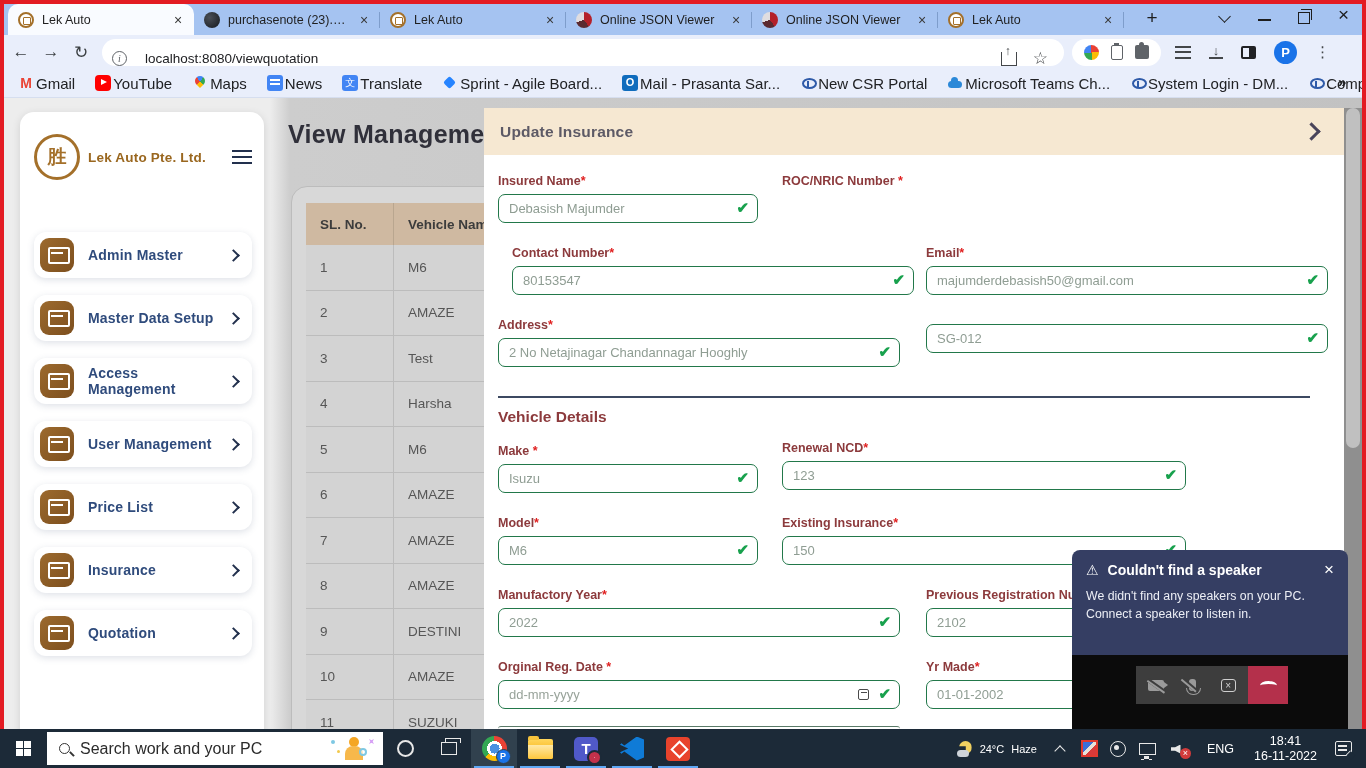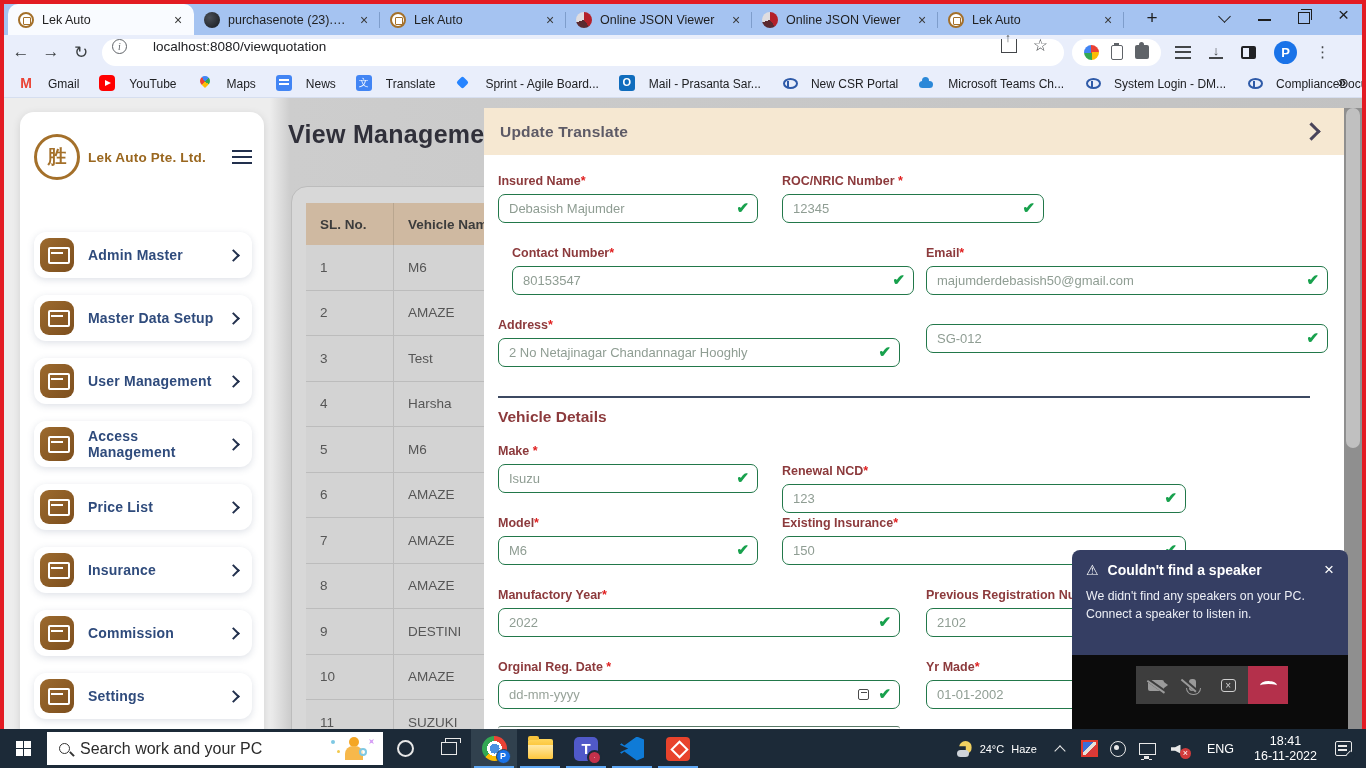--- a/index.html
+++ b/index.html
@@ -31,21 +31,21 @@
   .wc{width:14px;height:14px;position:relative;cursor:pointer}
   .wc-chevron::before{content:"";position:absolute;left:2px;top:3px;width:8px;height:8px;border-right:1.6px solid #1d1d1d;border-bottom:1.6px solid #1d1d1d;transform:rotate(45deg)}
   .wc-min::before{content:"";position:absolute;left:0;top:10px;width:13px;height:1.8px;background:#1d1d1d}
   .wc-max::before{content:"";position:absolute;left:0;top:3px;width:10px;height:10px;border:1.6px solid #1d1d1d}
   .wc-max::after{content:"";position:absolute;left:3px;top:0;width:10px;height:10px;border-top:1.6px solid #1d1d1d;border-right:1.6px solid #1d1d1d}
   .wc-close{font-size:19px;color:#1d1d1d;line-height:12px}
   .wc-close::before{content:"×"}
 
   .toolbar{left:0;top:35px;width:1366px;height:34px;background:#e9eefb;display:flex;align-items:center;z-index:10}
   .navbtn{width:30px;height:30px;display:flex;align-items:center;justify-content:center;font-size:17px;color:#3c4043;cursor:pointer}
-  .omnibox{position:relative;margin-left:6px;width:962px;height:27px;background:#fff;border-radius:14px;display:flex;align-items:flex-start;padding:0 10px;gap:26px}
+  .omnibox{position:relative;margin-left:6px;width:962px;height:27px;background:#fff;border-radius:14px;display:flex;align-items:flex-end;padding:0 10px;gap:18px}
   .info-ic{width:15px;height:15px;border:1.4px solid #5f6368;border-radius:50%;color:#5f6368;font-size:10px;display:flex;align-items:center;justify-content:center;font-style:italic;font-family:"Liberation Serif",serif}
   .info-ic::before{content:"i"}
   .url{font-size:13.5px;color:#202124;flex:1}
   .ob-right{display:flex;align-items:center;gap:16px;padding-right:6px}
   .share-ic{width:16px;height:14px;border:1.5px solid #434649;border-top:none;position:relative}
   .share-ic::before{content:"↑";position:absolute;left:3px;top:-8px;font-size:12px;color:#434649;background:transparent}
   .star-ic{font-size:17px;color:#434649;line-height:14px}
   .star-ic::before{content:"☆"}
   .ext-pill{margin-left:8px;height:27px;background:#fff;border-radius:14px;display:flex;align-items:center;gap:12px;padding:0 12px}
   .ext-color{width:15px;height:15px;border-radius:50%;background:conic-gradient(#e94235 0 25%,#fbbc05 25% 50%,#34a853 50% 75%,#4285f4 75% 100%)}
@@ -58,21 +58,21 @@
   .list-ic::before{content:"";position:absolute;left:0;top:3.5px;width:16px;height:2px;background:#434649}
   .dl-ic{width:14px;height:14px;border-bottom:2px solid #434649;text-align:center;font-size:13px;color:#434649;line-height:11px}
   .dl-ic::before{content:"↓"}
   .panel-ic{width:15px;height:13px;border:2px solid #202124;border-radius:2px;position:relative}
   .panel-ic::before{content:"";position:absolute;right:0;top:0;width:5px;height:9px;background:#202124}
   .avatar{width:23px;height:23px;border-radius:50%;background:#1a73e8;color:#fff;font-size:13px;font-weight:bold;display:flex;align-items:center;justify-content:center}
   .kebab{font-size:15px;color:#434649}
   .kebab::before{content:"⋮"}
 
   .bookmarks{left:0;top:69px;width:1366px;height:29px;background:#e9eefb;display:flex;align-items:center;padding-left:10px;gap:4px;border-bottom:1px solid #d6deef;z-index:10}
-  .bm{display:flex;align-items:flex-end;gap:14px;font-size:12px;color:#202124;padding:3px 8px;border-radius:6px;cursor:pointer;white-space:nowrap}
+  .bm{display:flex;align-items:flex-start;gap:2px;font-size:15px;color:#202124;padding:3px 8px;border-radius:6px;cursor:pointer;white-space:nowrap}
   .bmi{width:16px;height:16px;flex:0 0 16px;border-radius:3px;position:relative}
   .i-gmail{background:transparent;color:#ea4335;font-weight:bold;font-size:14px;line-height:16px;text-align:center}
   .i-gmail::before{content:"M"}
   .i-yt{background:#ff0000;border-radius:4px}
   .i-yt::before{content:"";position:absolute;left:6px;top:4.5px;border-left:6px solid #fff;border-top:3.5px solid transparent;border-bottom:3.5px solid transparent}
   .i-maps{background:transparent}
   .i-maps::before{content:"";position:absolute;left:3px;top:1px;width:10px;height:10px;border-radius:50% 50% 50% 0;transform:rotate(-45deg);background:conic-gradient(#4285f4 0 25%,#34a853 25% 50%,#fbbc05 50% 75%,#ea4335 75% 100%)}
   .i-news{background:#4285f4;border-radius:3px}
   .i-news::before{content:"";position:absolute;left:3px;top:4px;width:10px;height:2px;background:#fff;box-shadow:0 4px 0 #fff}
   .i-translate{background:#4285f4;border-radius:3px;color:#fff;font-size:10px;text-align:center;line-height:15px}
@@ -356,46 +356,41 @@
             <span class="navlabel">Admin Master</span>
             <span class="navchev"></span>
           </div>
           <div class="navitem">
             <span class="navicon"></span>
             <span class="navlabel">Master Data Setup</span>
             <span class="navchev"></span>
           </div>
           <div class="navitem">
             <span class="navicon"></span>
-            <span class="navlabel">User Management</span>
+            <span class="navlabel">Access Management</span>
             <span class="navchev"></span>
           </div>
           <div class="navitem">
             <span class="navicon"></span>
-            <span class="navlabel">Access Management</span>
+            <span class="navlabel">User Management</span>
             <span class="navchev"></span>
           </div>
           <div class="navitem">
             <span class="navicon"></span>
             <span class="navlabel">Price List</span>
             <span class="navchev"></span>
           </div>
           <div class="navitem">
             <span class="navicon"></span>
             <span class="navlabel">Insurance</span>
             <span class="navchev"></span>
           </div>
           <div class="navitem">
             <span class="navicon"></span>
-            <span class="navlabel">Commission</span>
-            <span class="navchev"></span>
-          </div>
-          <div class="navitem">
-            <span class="navicon"></span>
-            <span class="navlabel">Settings</span>
+            <span class="navlabel">Quotation</span>
             <span class="navchev"></span>
           </div>
         </div>
     </div>
 
     <div class="page-title">View Management</div>
     <div class="table-card">
       <div class="vtable">
         <div class="hrow">
           <div class="hc c1">SL. No.</div>
@@ -446,37 +441,33 @@
             <div class="row">
               <div class="cell c1">11</div>
               <div class="cell c2">SUZUKI</div>
             </div>
           </div>
       </div>
     </div>
 
     <div class="panel">
       <div class="panel-head">
-        <span class="panel-title">Update Translate</span>
+        <span class="panel-title">Update Insurance</span>
         <span class="panel-chev"></span>
       </div>
 
       <div class="field" style="left:14px;top:66px;width:260px">
         <div class="flabel"><span>Insured Name</span><span class="star">*</span></div>
         <div class="inputbox">
             <input class="fin" readonly="" value="Debasish Majumder" style="">
             <span class="check"></span>
           </div>
       </div>
       <div class="field" style="left:298px;top:66px;width:262px">
         <div class="flabel"><span>ROC/NRIC Number </span><span class="star">*</span></div>
-        <div class="inputbox">
-            <input class="fin" readonly="" value="12345" style="">
-            <span class="check"></span>
-          </div>
       </div>
 
       <div class="field" style="left:28px;top:138px;width:402px">
         <div class="flabel"><span>Contact Number</span><span class="star">*</span></div>
         <div class="inputbox">
             <input class="fin" readonly="" value="80153547" style="">
             <span class="check"></span>
           </div>
       </div>
       <div class="field" style="left:442px;top:138px;width:402px">
@@ -504,21 +495,21 @@
       <div class="divider"></div>
       <div class="section-title">Vehicle Details</div>
 
       <div class="field" style="left:14px;top:336px;width:260px">
         <div class="flabel"><span>Make </span><span class="star">*</span></div>
         <div class="inputbox">
             <input class="fin" readonly="" value="Isuzu" style="">
             <span class="check"></span>
           </div>
       </div>
-      <div class="field" style="left:298px;top:356px;width:404px">
+      <div class="field" style="left:298px;top:333px;width:404px">
         <div class="flabel"><span>Renewal NCD</span><span class="star">*</span></div>
         <div class="inputbox">
             <input class="fin" readonly="" value="123" style="">
             <span class="check"></span>
           </div>
       </div>
 
       <div class="field" style="left:14px;top:408px;width:260px">
         <div class="flabel"><span>Model</span><span class="star">*</span></div>
         <div class="inputbox">

